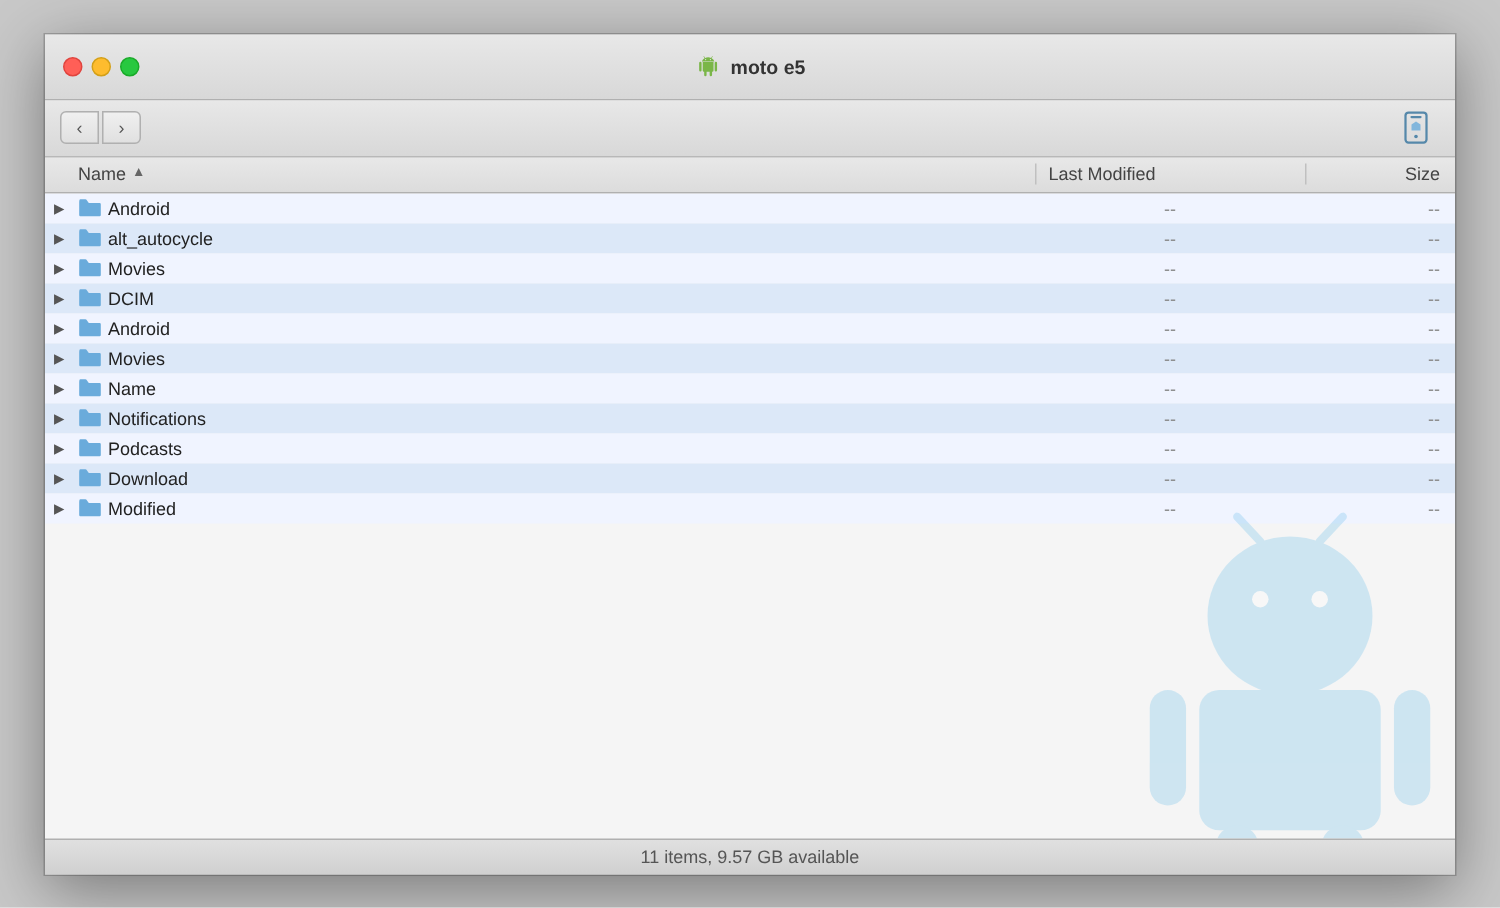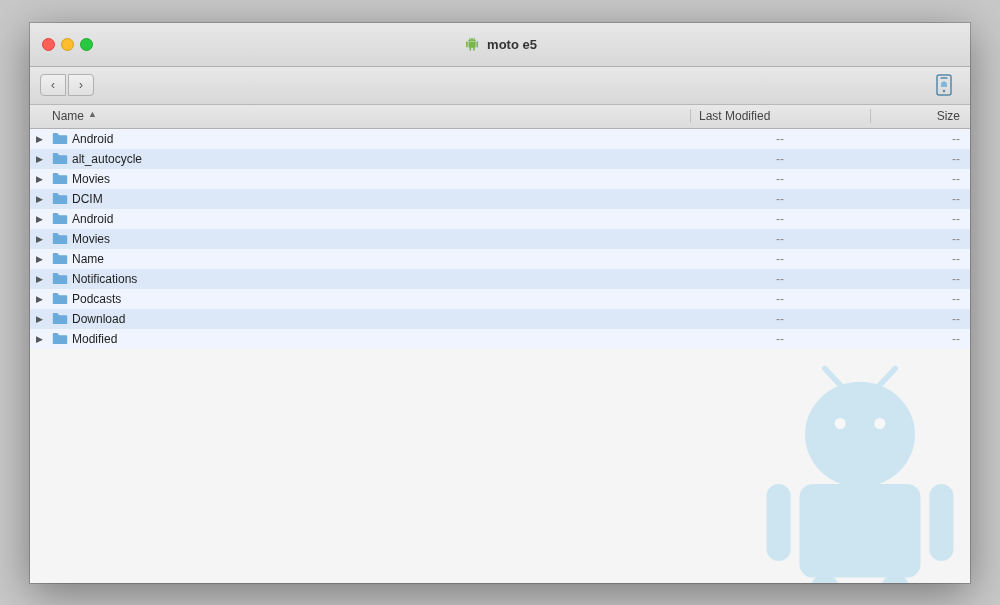--- a/index.html
+++ b/index.html
@@ -433,14 +433,17 @@
           <path d="M1 3 L1 14 Q1 15 2 15 L18 15 Q19 15 19 14 L19 5 Q19 4 18 4 L9 4 L7.5 2 Q7 1 6 1 L2 1 Q1 1 1 3Z"></path>
         </svg>
         <span>Modified</span>
       </div>
       <div class="row-modified">--</div>
       <div class="row-size">--</div>
     </div>
       </div>
   </div>
 
+  <div class="status-bar">
+    <span>11 items, 9.57 GB available</span>
+  </div>
 
 </div>
 
 </body></html>

